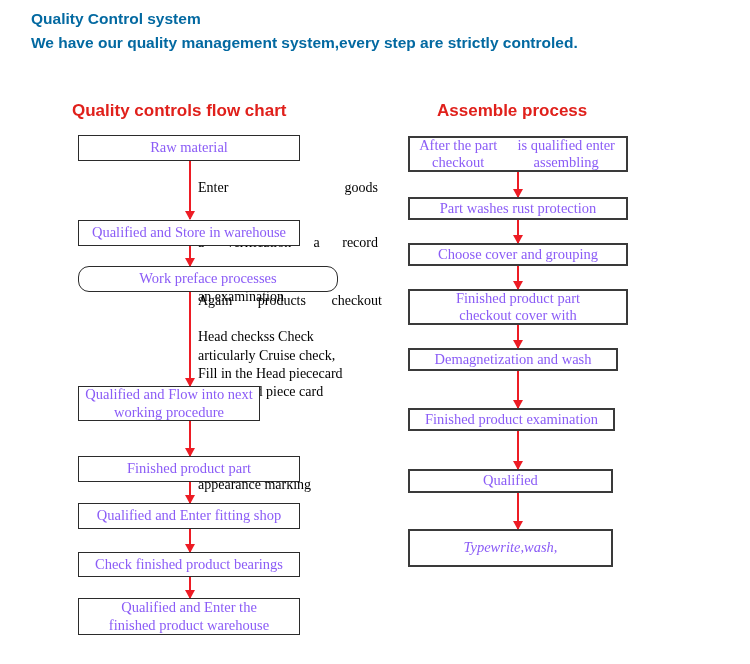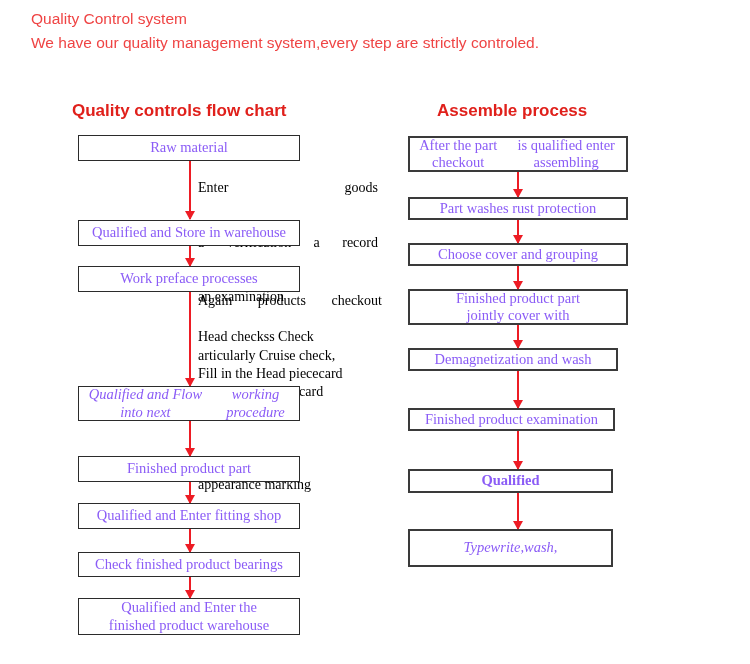--- a/index.html
+++ b/index.html
@@ -13,22 +13,22 @@
     height: 664px;
     background: #ffffff;
     overflow: hidden;
     font-family: "Liberation Serif", "DejaVu Serif", serif;
   }
 
   
   .hdr {
     position: absolute;
     font-family: "Liberation Sans", "DejaVu Sans", sans-serif;
-    font-weight: normal;
-    color: #ef4444;
+    font-weight: bold;
+    color: #0369a1;
     white-space: nowrap;
     letter-spacing: 0px;
   }
   #hdr-line1 { left: 31px; top: 10px;  font-size: 15.5px; }
   #hdr-line2 { left: 31px; top: 34px;  font-size: 15.5px; }
 
   .section-title {
     position: absolute;
     font-family: "Liberation Sans", "DejaVu Sans", sans-serif;
     font-weight: bold;
@@ -132,37 +132,37 @@
 
     <div class="box" style="left:78px; top:220px; width:222px; height:26px;">
       <span>Qualified and Store in warehouse</span>
     </div>
 
     <div class="arrow" style="left:190px; top:246px; height:20px;">
       <div class="shaft" style="height:20px;"></div>
       <div class="head"></div>
     </div>
 
-    <div class="box" style="left:78px; top:266px; width:222px; height:26px;">
+    <div class="box" style="left:78px; top:266px; width:260px; height:26px;border-radius:11px;">
       <span>Work preface processes</span>
     </div>
 
     <div class="arrow" style="left:190px; top:292px; height:94px;">
       <div class="shaft" style="height:94px;"></div>
       <div class="head"></div>
     </div>
     <div class="note justify" style="left:198px; top:292px; width:184px;">
       <span class="jline">Again products checkout</span>
       <span>Head checkss Check</span><br>
       <span>articularly Cruise check,</span><br>
       <span>Fill in the Head piececard</span><br>
       <span>in the Head piece card</span>
     </div>
 
-    <div class="box" style="left:78px; top:386px; width:222px; height:35px; flex-direction:row;font-style:italic;">
+    <div class="box" style="left:78px; top:386px; width:182px; height:35px; flex-direction:column;">
       <span>Qualified and Flow into next</span>
       <span>working procedure</span>
     </div>
 
     <div class="arrow" style="left:190px; top:421px; height:35px;">
       <div class="shaft" style="height:35px;"></div>
       <div class="head"></div>
     </div>
     <div class="note" style="left:198px; top:421px; width:186px;">
       <br>
@@ -234,21 +234,21 @@
       <span>Choose cover and grouping</span>
     </div>
 
     <div class="arrow" style="left:518px; top:266px; height:23px;">
       <div class="shaft" style="height:23px;"></div>
       <div class="head"></div>
     </div>
 
     <div class="box" style="left:408px; top:289px; width:220px; height:36px; flex-direction:column;">
       <span>Finished product part</span>
-      <span>jointly cover with</span>
+      <span>checkout cover with</span>
     </div>
 
     <div class="arrow" style="left:518px; top:325px; height:23px;">
       <div class="shaft" style="height:23px;"></div>
       <div class="head"></div>
     </div>
 
     <div class="box" style="left:408px; top:348px; width:210px; height:23px;">
       <span>Demagnetization and wash</span>
     </div>
@@ -260,21 +260,21 @@
 
     <div class="box" style="left:408px; top:408px; width:207px; height:23px;">
       <span>Finished product examination</span>
     </div>
 
     <div class="arrow" style="left:518px; top:431px; height:38px;">
       <div class="shaft" style="height:38px;"></div>
       <div class="head"></div>
     </div>
 
-    <div class="box" style="left:408px; top:469px; width:205px; height:24px;font-weight:bold;">
+    <div class="box" style="left:408px; top:469px; width:205px; height:24px;">
       <span>Qualified</span>
     </div>
 
     <div class="arrow" style="left:518px; top:493px; height:36px;">
       <div class="shaft" style="height:36px;"></div>
       <div class="head"></div>
     </div>
 
     <div class="box" style="left:408px; top:529px; width:205px; height:38px; flex-direction:column;font-style:italic;">
       <span>Typewrite,wash,</span>

